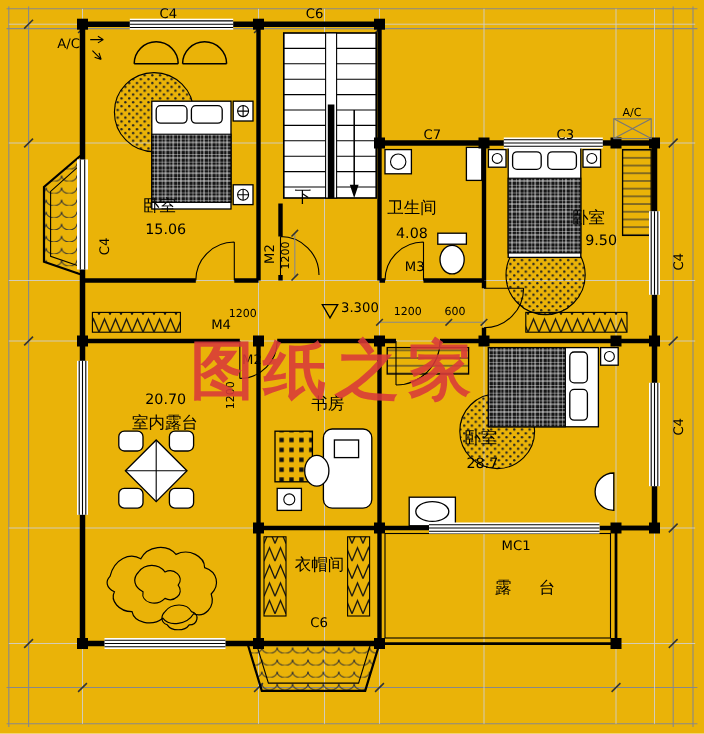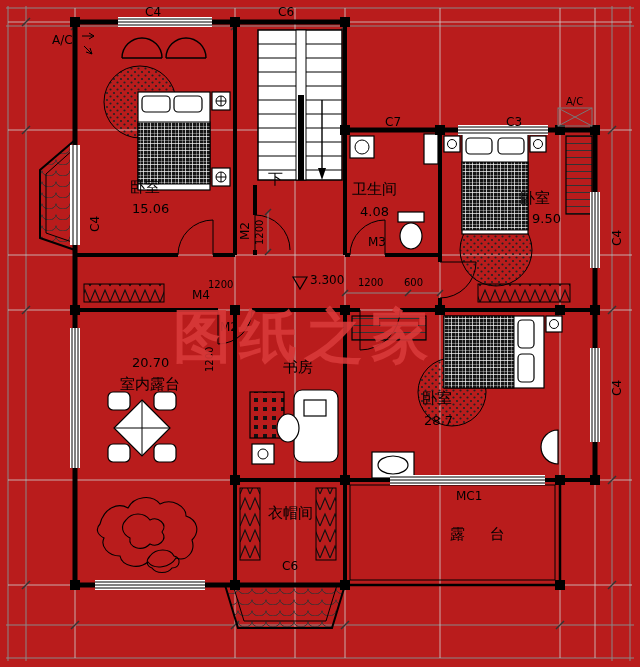--- a/index.html
+++ b/index.html
@@ -1,16 +1,16 @@
 <!DOCTYPE html>
 <html><head>
 <meta charset="utf-8">
 <style>
   html,body{margin:0;padding:0;background:#fff;}
-  .canvas{position:relative;width:640px;height:667px;background:#b91c1c;overflow:hidden;
+  .canvas{position:relative;width:640px;height:667px;background:#eab308;overflow:hidden;
           font-family:"DejaVu Sans","Liberation Sans",sans-serif;}
   svg{display:block;}
   text{font-family:"DejaVu Sans","Liberation Sans",sans-serif;fill:#000;}
   .t10{font-size:10px;}
   .t12{font-size:12px;}
   .t13{font-size:13px;}
   .t15{font-size:15px;}
   .watermark{font-size:58px;font-weight:700;fill:#d93a3a;opacity:.88;letter-spacing:8px;}
   .thin{stroke:#888;stroke-width:1;}
   .grid{stroke:#cfcfcf;stroke-width:.8;}

